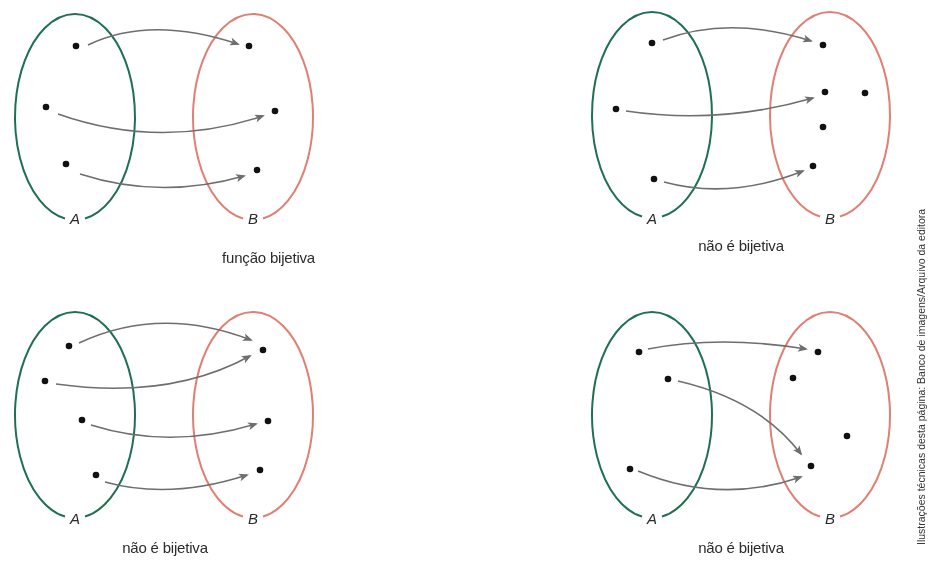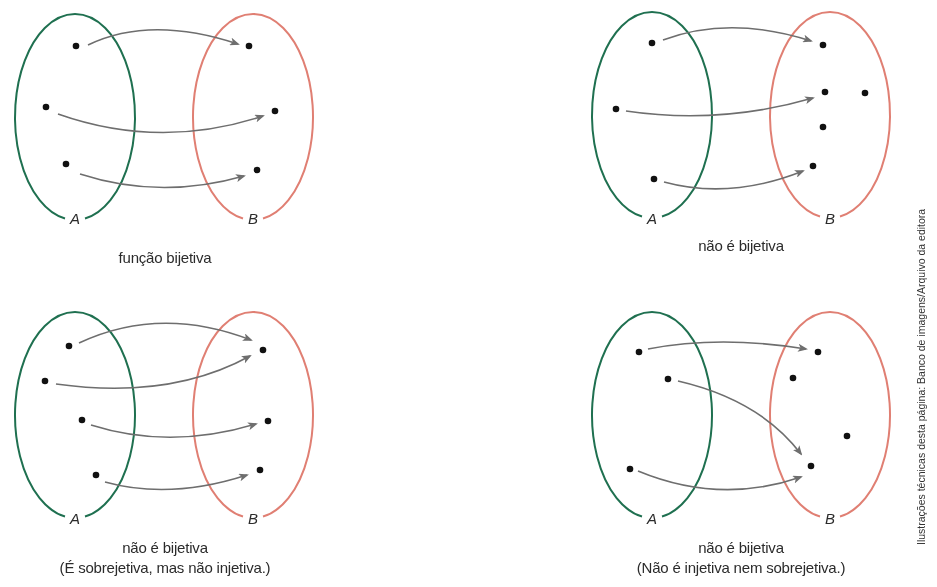--- a/index.html
+++ b/index.html
@@ -115,28 +115,26 @@
         <circle cx="668" cy="379" r="3.3" fill="#111111"></circle>
         <circle cx="630" cy="469" r="3.3" fill="#111111"></circle>
         <circle cx="818" cy="352" r="3.3" fill="#111111"></circle>
         <circle cx="793" cy="378" r="3.3" fill="#111111"></circle>
         <circle cx="847" cy="436" r="3.3" fill="#111111"></circle>
         <circle cx="811" cy="466" r="3.3" fill="#111111"></circle>
       </g>
     </g>
 </svg>
 
-<div class="caption" id="cap0" style="left: 15px; width: 300px; top: 248px;">
+<div class="caption" id="cap0" style="left: 15px; width: 300px; top: 248px; text-align: right;">
   <span>função bijetiva</span>
 </div>
 <div class="caption" id="cap1" style="left: 591px; width: 300px; top: 236px;">
   <span>não é bijetiva</span>
 </div>
 <div class="caption" id="cap2" style="left: 15px; width: 300px; top: 538px;">
   <span>não é bijetiva</span>
-  <span>(É sobrejetiva, mas não injetiva.)</span>
 </div>
 <div class="caption" id="cap3" style="left: 591px; width: 300px; top: 538px;">
   <span>não é bijetiva</span>
-  <span>(Não é injetiva nem sobrejetiva.)</span>
 </div>
 
 <div class="credit">Ilustrações técnicas desta página: Banco de imagens/Arquivo da editora</div>
 
 </body></html>

